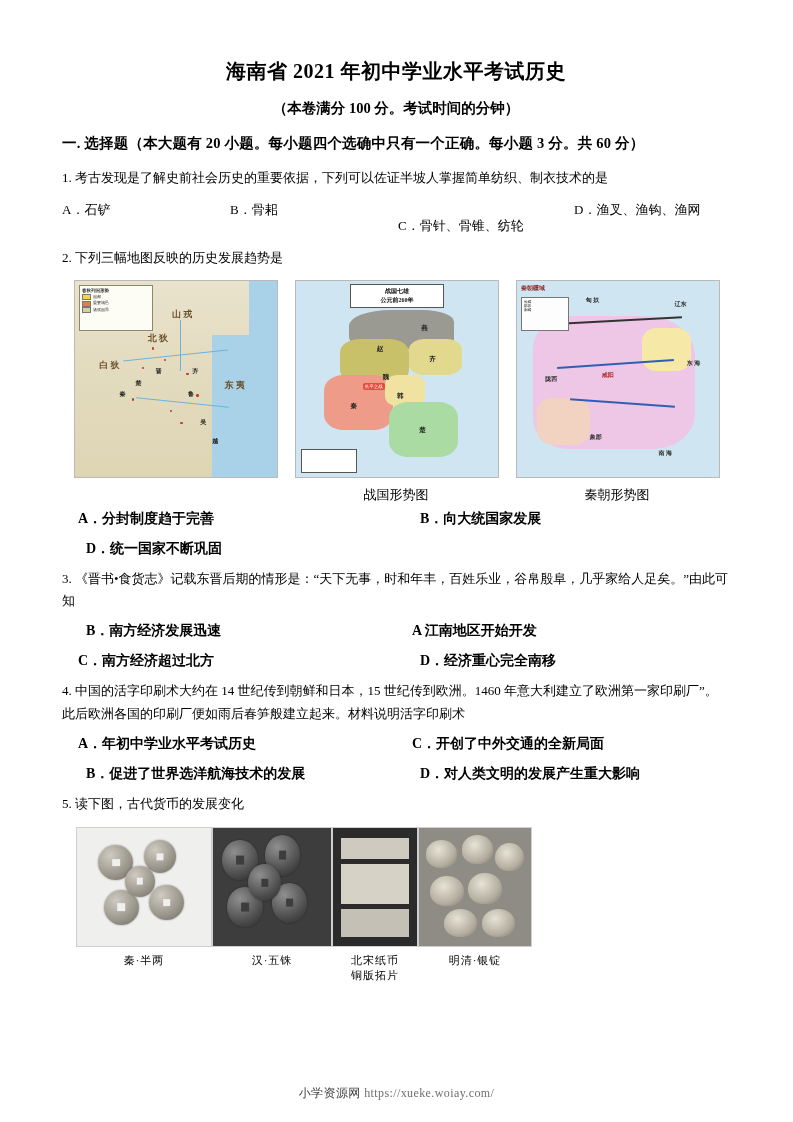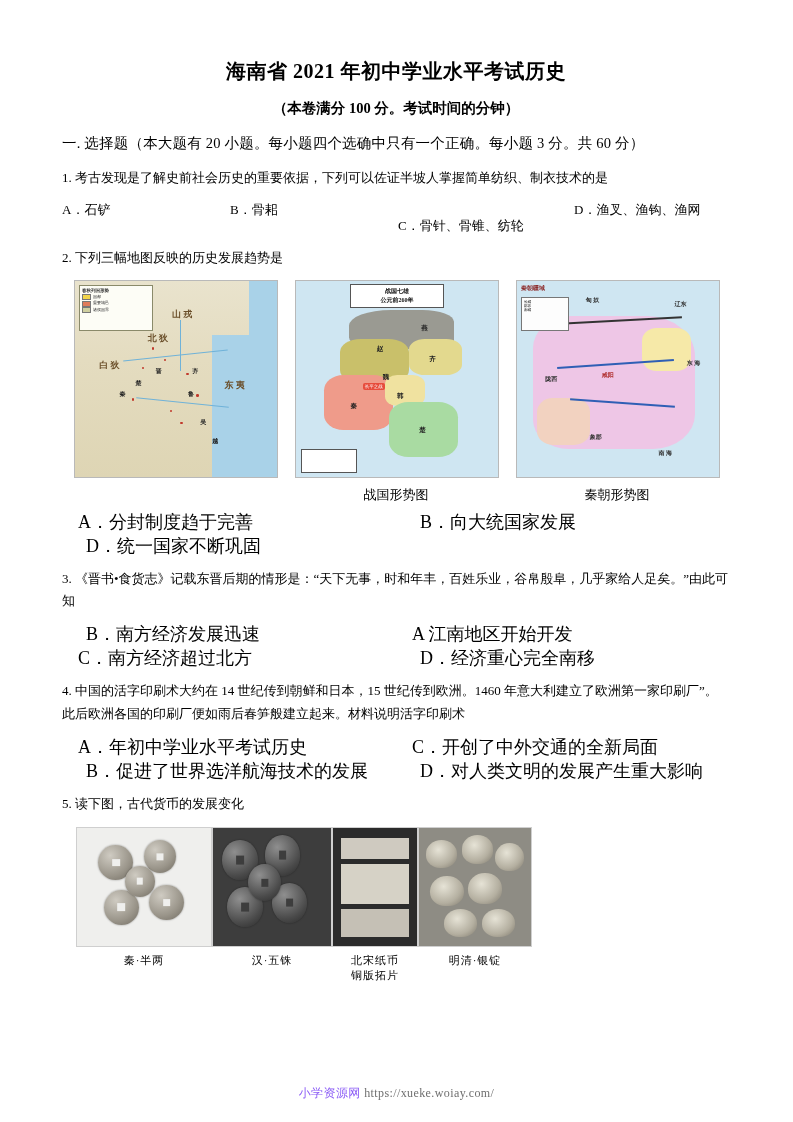--- a/index.html
+++ b/index.html
@@ -37,21 +37,21 @@
     font-family: "Liberation Serif", "DejaVu Serif", serif;
   }
   .doc-subtitle {
     text-align: center;
     font-size: 14.5px;
     font-weight: bold;
     margin: 0 0 16px 0;
   }
   .section-heading {
     font-size: 14.5px;
-    font-weight: normal;
+    font-weight: bold;
     margin: 0 0 14px 0;
     letter-spacing: 0.2px;
   }
   .q {
     margin: 0 0 9px 0;
     font-size: 13px;
     line-height: 1.75;
   }
   .q-stem {
     margin-bottom: 9px;
@@ -66,22 +66,24 @@
     white-space: nowrap;
   }
   .opts-row.four .opt:nth-child(1) { width: 168px; }
   .opts-row.four .opt:nth-child(2) { width: 168px; }
   .opts-row.four .opt:nth-child(3) { width: 176px; margin-top: 16px; }
   .opts-row.four .opt:nth-child(4) { width: 156px; }
 
   .opts-grid {
     display: grid;
     grid-template-columns: 50% 50%;
-    font-size: 18px;
+    row-gap: 12px;
+    font-size: 14px;
     margin: 6px 0 10px 0;
+    font-weight: bold;
   }
   .opts-grid .opt { padding-left: 16px; }
   .opts-grid .opt.col2 { padding-left: 24px; }
 
   
   .figure-maps {
     display: flex;
     justify-content: space-between;
     margin: 10px 0 4px 0;
     padding: 0 12px 0 12px;
@@ -188,21 +190,21 @@
 
   .footer {
     position: absolute;
     left: 0; right: 0;
     bottom: 20px;
     text-align: center;
     font-size: 12px;
     color: #6f6f6f;
     letter-spacing: 0.4px;
   }
-  .footer .brand { color: #8b5cf6; }
+  .footer .brand { color: #404040; }
 </style>
 </head>
 <body>
 
 <div class="page">
   <div class="content">
 
     <div class="doc-title">海南省 2021 年初中学业水平考试历史</div>
     <div class="doc-subtitle">（本卷满分 100 分。考试时间的分钟）</div>
     <div class="section-heading">一. 选择题（本大题有 20 小题。每小题四个选确中只有一个正确。每小题 3 分。共 60 分）</div>

